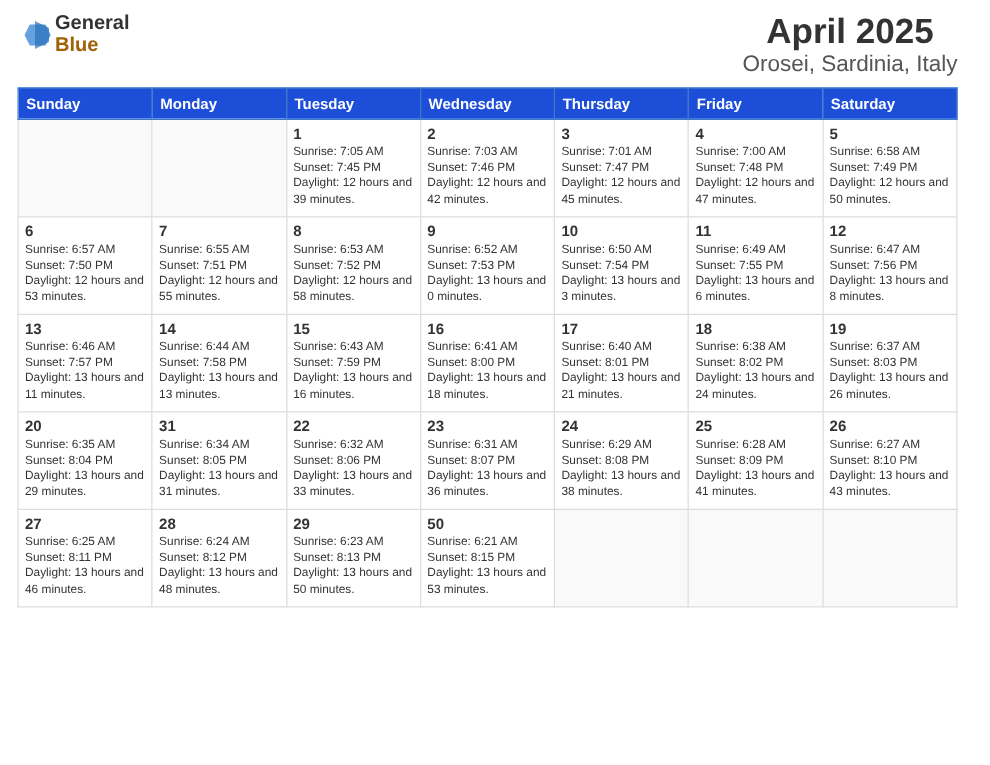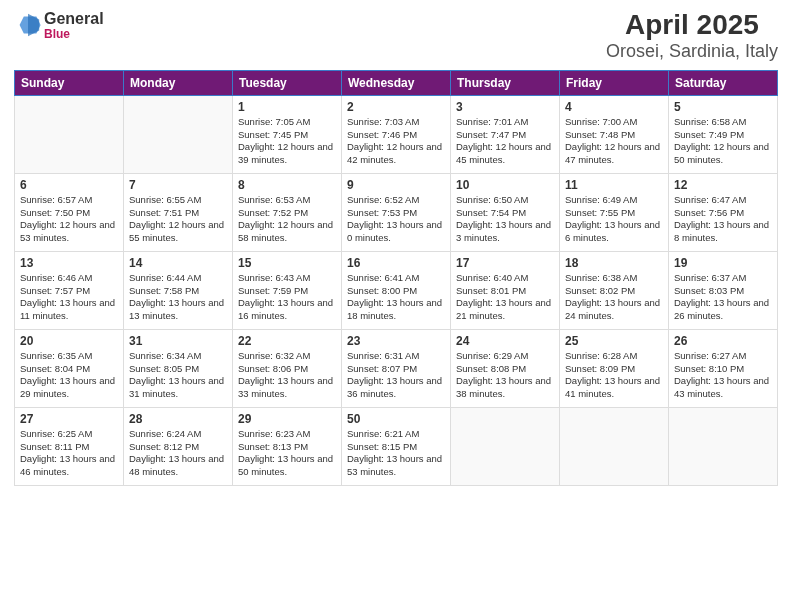--- a/index.html
+++ b/index.html
@@ -9,21 +9,21 @@
       background: #fff;
       font-family: Arial, sans-serif;
       font-size: 11px;
       color: #333;
       overflow: hidden;
     }
     .page {
       width: 792px;
       height: 612px;
       background: #fff;
-      padding: 10px 14px 10px 14px;
+      padding: 10px 26px 10px 14px;
     }
     .header {
       display: flex;
       justify-content: space-between;
       align-items: flex-start;
       margin-bottom: 8px;
     }
     .logo {
       display: flex;
       align-items: center;
@@ -32,23 +32,23 @@
       display: flex;
       flex-direction: column;
       line-height: 1.1;
     }
     .logo-general {
       font-size: 16px;
       font-weight: bold;
       color: #333;
     }
     .logo-blue {
-      font-size: 12px;
-      font-weight: bold;
-      color: #be185d;
+      font-size: 16px;
+      font-weight: bold;
+      color: #a16207;
     }
     .logo-icon {
       width: 28px;
       height: 28px;
       margin-right: 2px;
     }
     .title-block {
       text-align: center;
     }
     .title-month {
@@ -60,21 +60,21 @@
     .title-location {
       font-size: 18px;
       color: #555;
     }
     .calendar {
       width: 100%;
       border-collapse: collapse;
       border: 1px solid #ccc;
     }
     .calendar th {
-      background: #701a75;
+      background: #1d4ed8;
       color: #fff;
       text-align: left;
       padding: 5px 6px;
       font-size: 12px;
       font-weight: bold;
       border: 1px solid #3a7ac9;
     }
     .calendar td {
       vertical-align: top;
       border: 1px solid #ddd;

